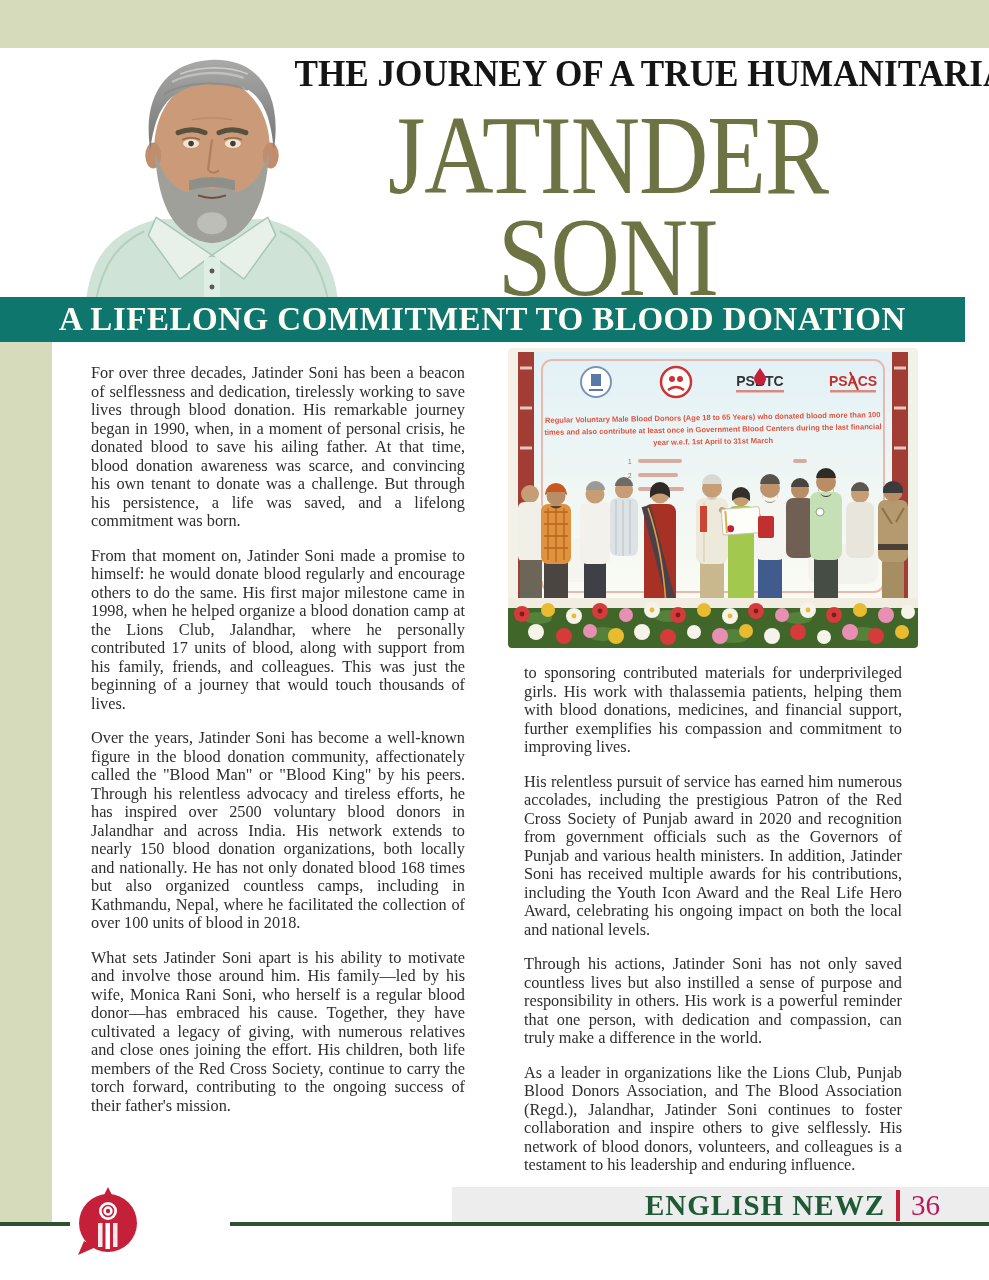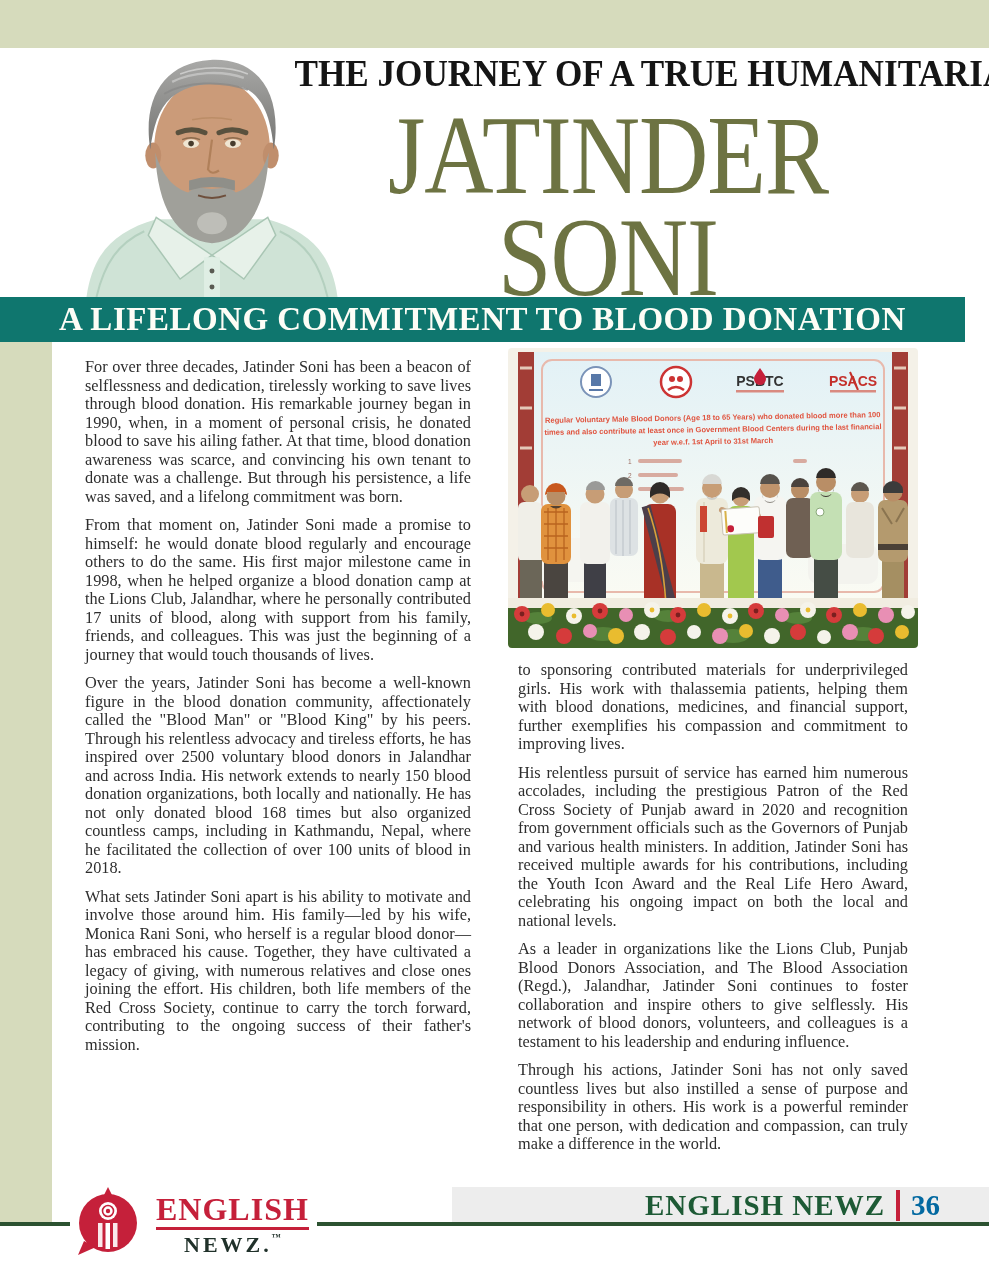--- a/index.html
+++ b/index.html
@@ -16,41 +16,41 @@
   .title-big{font-size:96px;line-height:88px;color:#6d7342;letter-spacing:-1px;transform:scaleY(1.16);transform-origin:top center;margin-top:10px;}
   .title-big .tline{display:block;}
 
   .banner{position:absolute;left:0;top:297px;width:965px;height:45px;background:#0f766e;color:#fdfdf6;
           font-size:33px;font-weight:bold;text-align:center;line-height:45px;letter-spacing:.5px;white-space:nowrap;}
 
   .side-strip{position:absolute;left:0;top:342px;width:52px;height:882px;background:#d6dbbc;}
 
   
   .col{position:absolute;top:348px;}
-  .col p{margin:10px;font-size:16.3px;line-height:18.5px;text-align:justify;color:#2d2d2d;}
+  .col p{margin:16px;font-size:16.3px;line-height:18.5px;text-align:justify;color:#2d2d2d;}
   .col-left{left:75px;width:406px;}
   .col-right{left:508px;width:410px;}
   figure.event-photo{margin:0 0 13px 0;width:410px;height:300px;border-radius:4px;overflow:hidden;}
   figure.event-photo svg{display:block;width:100%;height:100%;}
 
   
   .footer-band{position:absolute;left:452px;top:1187px;width:537px;height:35px;background:#ededed;}
   .rule{position:absolute;top:1222px;height:4px;background:#2c5231;}
   .rule.left{left:0;width:70px;}
   .rule.right{left:230px;width:759px;}
   .brand{position:absolute;left:70px;top:1183px;display:flex;align-items:flex-start;gap:10px;background:#ffffff;padding:0 8px 6px 0;}
   .brand .bubble{width:76px;height:78px;}
   .brand .wordmark{padding-top:10px;text-align:center;}
   .logo-english{font-size:32px;font-weight:bold;color:#c5203a;letter-spacing:1px;border-bottom:3px solid #c5203a;line-height:1.0;padding-bottom:2px;}
   .logo-newz{font-size:22px;font-weight:bold;color:#20312a;letter-spacing:3px;margin-top:2px;}
   .logo-newz .tm{font-size:9px;vertical-align:top;letter-spacing:0;}
   .page-label{position:absolute;right:49px;top:1189px;display:flex;align-items:center;gap:11px;}
   .mag-name{font-size:29px;font-weight:bold;color:#1d5a35;letter-spacing:1px;}
   .page-divider{width:4px;height:31px;background:#c5203a;}
-  .page-num{font-size:29px;font-weight:bold;color:#0369a1;}
+  .page-num{font-size:29px;font-weight:normal;color:#be185d;}
 </style>
 </head>
 <body>
 
 <div class="sheet">
 
   <div class="top-band"></div>
 
   <div class="portrait">
     <svg viewBox="0 0 320 250">
@@ -333,44 +333,40 @@
             <circle cx="326" cy="267" r="2.4" fill="#7a1f1f"></circle>
             <circle cx="66" cy="268" r="2.4" fill="#e9bc2f"></circle>
             <circle cx="144" cy="262" r="2.4" fill="#e9bc2f"></circle>
             <circle cx="222" cy="268" r="2.4" fill="#e9bc2f"></circle>
             <circle cx="300" cy="262" r="2.4" fill="#e9bc2f"></circle>
         </g>
       </svg>
     </figure>
     <p>to sponsoring contributed materials for underprivileged girls. His work with thalassemia patients, helping them with blood donations, medicines, and financial support, further exemplifies his compassion and commitment to improving lives.</p>
     <p>His relentless pursuit of service has earned him numerous accolades, including the prestigious Patron of the Red Cross Society of Punjab award in 2020 and recognition from government officials such as the Governors of Punjab and various health ministers. In addition, Jatinder Soni has received multiple awards for his contributions, including the Youth Icon Award and the Real Life Hero Award, celebrating his ongoing impact on both the local and national levels.</p>
+    <p>Through his actions, Jatinder Soni has not only saved countless lives but also instilled a sense of purpose and responsibility in others. His work is a powerful reminder that one person, with dedication and compassion, can truly make a difference in the world.</p>
     <p>As a leader in organizations like the Lions Club, Punjab Blood Donors Association, and The Blood Association (Regd.), Jalandhar, Jatinder Soni continues to foster collaboration and inspire others to give selflessly. His network of blood donors, volunteers, and colleagues is a testament to his leadership and enduring influence.</p>
-    <p>Through his actions, Jatinder Soni has not only saved countless lives but also instilled a sense of purpose and responsibility in others. His work is a powerful reminder that one person, with dedication and compassion, can truly make a difference in the world.</p>
   </div>
 
   <div class="footer-band"></div>
   <div class="rule left"></div>
   <div class="rule right"></div>
 
   <div class="brand">
     <svg class="bubble" viewBox="0 0 76 78">
       <path d="M38,4 L42,12 L34,12 Z" fill="#c5203a"></path>
       <circle cx="38" cy="40" r="29" fill="#c5203a"></circle>
       <path d="M14,58 L8,72 L26,64 Z" fill="#c5203a"></path>
       <circle cx="38" cy="28" r="9" fill="#ffffff"></circle>
       <circle cx="38" cy="28" r="5.5" fill="none" stroke="#c5203a" stroke-width="1.6"></circle>
       <circle cx="38" cy="28" r="2.2" fill="#c5203a"></circle>
       <rect x="28" y="40" width="4.5" height="24" fill="#ffffff" opacity=".9"></rect>
       <rect x="35.5" y="40" width="4.5" height="26" fill="#ffffff"></rect>
       <rect x="43" y="40" width="4.5" height="24" fill="#ffffff" opacity=".9"></rect>
     </svg>
-    <div class="wordmark">
-      <div class="logo-english">ENGLISH</div>
-      <div class="logo-newz"><span>NEWZ.</span><span class="tm">™</span></div>
-    </div>
   </div>
 
   <div class="page-label">
     <span class="mag-name">ENGLISH NEWZ</span>
     <span class="page-divider"></span>
     <span class="page-num">36</span>
   </div>
 
 </div>
 

